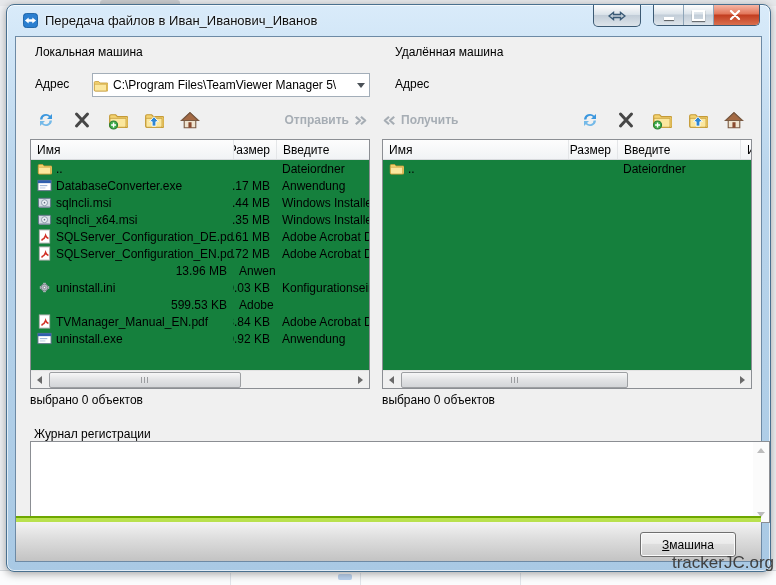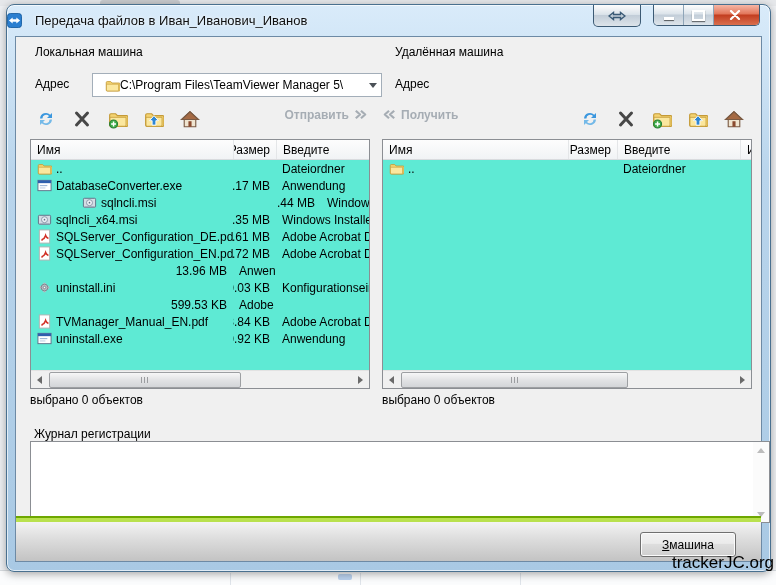--- a/index.html
+++ b/index.html
@@ -8,48 +8,48 @@
   .bg-top{position:absolute;left:0;top:0;width:776px;height:6px;background:#e6e8eb;}
   .bg-top .tab{position:absolute;left:100px;top:0;width:80px;height:6px;background:#c9cbce;border-radius:3px 3px 0 0;}
   .bg-bottom{position:absolute;left:0;top:570px;width:776px;height:15px;background:#fbfcfd;border-top:1px solid #d6dade;}
   .bg-bottom i{position:absolute;top:2px;width:1px;height:12px;background:#dfe4ea;}
   .bg-bottom .m{position:absolute;left:338px;top:3px;width:14px;height:6px;background:#9fc0e8;border-radius:2px;opacity:.7;}
 
   
   .window{position:absolute;left:6px;top:4px;width:763px;height:566px;border:1px solid #49708f;border-radius:8px;
           background:linear-gradient(#d9ebfa,#b9d5ec 30%,#a9c9e4);box-shadow:0 2px 8px rgba(0,0,0,.35), inset 0 0 0 1px rgba(255,255,255,.65);}
   .titlebar{position:absolute;left:0;top:0;right:0;height:31px;}
-  .tb-left{position:absolute;left:0;top:8px;display:flex;gap:13px;}
+  .tb-left{position:absolute;left:16px;top:8px;display:flex;gap:7px;}
   .title{font-size:13px;color:#101010;text-shadow:0 0 4px #fff;white-space:nowrap;}
   .tvlogo{width:17px;height:17px;display:inline-block;}
   .capbtns{position:absolute;right:10px;top:0;display:flex;align-items:flex-start;gap:12px;}
   .swapbtn{width:46px;height:21px;border:1px solid #3c5a74;border-top:none;border-radius:0 0 5px 5px;
            background:linear-gradient(#fdfdfd,#dbe3ea 45%,#c2cdd8 50%,#dde4ea);display:flex;align-items:center;justify-content:center;cursor:pointer;}
   .capgroup{display:flex;border:1px solid #3c5a74;border-top:none;border-radius:0 0 5px 5px;overflow:hidden;height:20px;}
   .capgroup .cb{width:29px;height:20px;display:flex;align-items:center;justify-content:center;
                 background:linear-gradient(#fdfdfd,#dbe3ea 45%,#c2cdd8 50%,#dde4ea);border-right:1px solid #8fa5b8;cursor:pointer;}
   .capgroup .cb:last-child{border-right:none;width:45px;
                 background:linear-gradient(#f6b6a5,#e2765a 45%,#c23d20 50%,#d96f4e);}
   .glyph-min{width:10px;height:3px;background:#fff;box-shadow:0 1px 1px rgba(0,0,0,.6);margin-top:7px;}
   .glyph-max{width:9px;height:7px;border:2px solid #fff;box-shadow:0 1px 1px rgba(0,0,0,.5);}
 
   
   .client{position:absolute;left:8px;right:8px;top:31px;bottom:9px;background:#f0f0f0;border:1px solid #6d8aa5;}
   .lbl{position:absolute;white-space:nowrap;}
 
-  .combo{position:absolute;height:22px;background:#fff;border:1px solid #a3aeb9;display:flex;align-items:center;padding-left:12px;cursor:pointer;}
+  .combo{position:absolute;height:22px;background:#fff;border:1px solid #a3aeb9;display:flex;align-items:center;padding-left:0;gap:5px;cursor:pointer;}
   .combo .path{flex:1;white-space:nowrap;overflow:hidden;}
   .combo .drop{width:16px;align-self:stretch;display:flex;align-items:center;justify-content:center;}
   .tri-down{width:0;height:0;border-left:4px solid transparent;border-right:4px solid transparent;border-top:5px solid #4b5157;}
 
-  .toolbar{position:absolute;height:26px;display:flex;align-items:flex-start;gap:4px;}
+  .toolbar{position:absolute;height:26px;display:flex;align-items:center;gap:4px;}
   .tbtn{width:32px;height:24px;display:flex;align-items:center;justify-content:center;cursor:pointer;border-radius:3px;}
   .xferlbl{color:#a6adb4;font-weight:bold;display:flex;align-items:center;gap:4px;}
 
-  .list{position:absolute;background:#5eead4;border:1px solid #8b8e93;overflow:hidden;}
+  .list{position:absolute;background:#15803d;border:1px solid #8b8e93;overflow:hidden;}
   .hrow{display:grid;height:19px;background:linear-gradient(#fdfdfd,#f1f3f5);border-bottom:1px solid #d9dbde;align-items:center;}
   .hcell{padding:0 6px;height:100%;display:flex;align-items:center;border-left:1px solid #e4e6e8;overflow:hidden;white-space:nowrap;cursor:pointer;}
   .hcell:first-child{border-left:none;}
   .hcell.num{justify-content:flex-end;}
   .frow{display:grid;height:17px;align-items:center;cursor:pointer;}
   .fcell{padding:0 6px;white-space:nowrap;overflow:hidden;display:flex;align-items:center;gap:4px;}
   .fcell.num{justify-content:flex-end;}
   .icn{width:15px;height:15px;flex:0 0 15px;display:inline-flex;}
   .icn svg{width:15px;height:15px;}
   .tbtn .icn,.tbtn .icn svg{width:20px;height:20px;}
@@ -71,21 +71,21 @@
   .tri-up{width:0;height:0;border-left:4px solid transparent;border-right:4px solid transparent;border-bottom:5px solid #bcbcbc;}
   .tri-dn2{width:0;height:0;border-left:4px solid transparent;border-right:4px solid transparent;border-top:5px solid #bcbcbc;}
 
   .greenbar{position:absolute;left:0;right:0;height:8px;
             background:linear-gradient(#6ea700 0 2px,#b9e14e 2px 6px,#76ae07 6px 8px);}
   .footer{position:absolute;left:0;right:0;bottom:0;height:39px;background:linear-gradient(#f3f3f3,#dcdcdc 45%,#c3c3c3);}
   .btn{position:absolute;width:94px;height:23px;border:1px solid #707070;border-radius:3px;
        background:linear-gradient(#f2f2f2,#ebebeb 45%,#dddddd 50%,#cfcfcf);display:flex;align-items:center;justify-content:center;cursor:pointer;
        box-shadow:inset 0 0 0 1px #fbfbfb;}
   .btn .u{text-decoration:underline;}
-  .watermark{position:absolute;right:2px;top:553px;font-size:17px;color:#000000;}
+  .watermark{position:absolute;right:2px;top:553px;font-size:17px;color:#404040;}
 </style>
 </head>
 <body>
 
 <div class="bg-top">
     <div class="tab"></div>
   </div>
 <div class="bg-bottom">
   <i style="left:230px"></i>
     <i style="left:360px"></i>
@@ -291,21 +291,21 @@
                   <rect x="1" y="2.5" width="14" height="3" fill="#2f5fae"></rect>
                   <rect x="3" y="7.5" width="8" height="1.2" fill="#9db6d8"></rect>
                   <rect x="3" y="10" width="6" height="1.2" fill="#c3d2e6"></rect>
                 </svg>
               </span>
               <span>DatabaseConverter.exe</span>
             </div>
             <div class="fcell num">6.17 MB</div>
             <div class="fcell">Anwendung</div>
           </div>
-          <div class="frow" style="grid-template-columns: 202px 43px 1fr; padding-left: 45px;">
+          <div class="frow" style="grid-template-columns: 202px 43px 1fr;">
             <div class="fcell">
               <span class="icn">
                 <svg viewBox="0 0 16 16">
                   <rect x="1.5" y="3.5" width="13" height="9.5" rx="1" fill="#d4dbe4" stroke="#5f6f85"></rect>
                   <circle cx="8" cy="8.2" r="3.2" fill="#eef2f7" stroke="#8795a8"></circle>
                   <circle cx="8" cy="8.2" r=".9" fill="#5f6f85"></circle>
                   <path d="M2.5 13 h11" stroke="#8795a8"></path>
                 </svg>
               </span>
               <span>sqlncli.msi</span>

